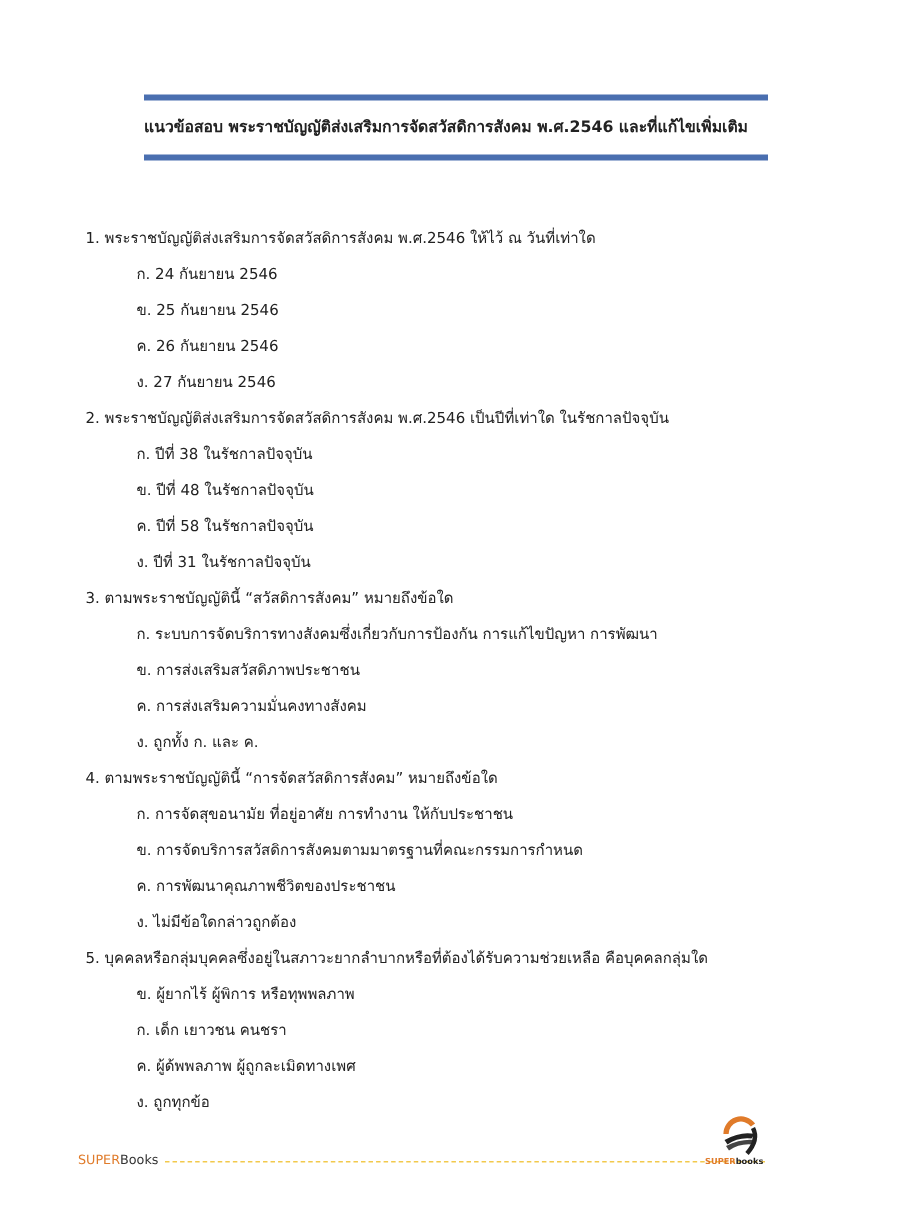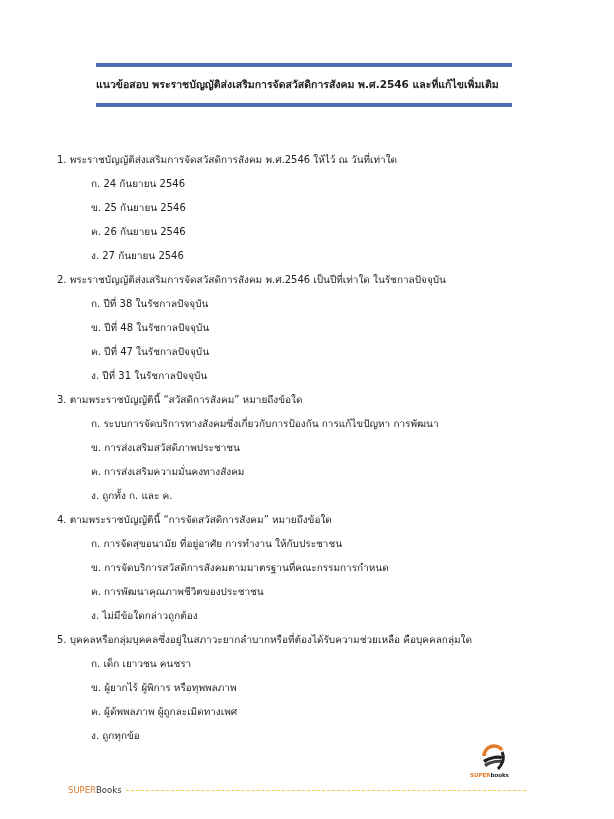--- a/index.html
+++ b/index.html
@@ -6,21 +6,21 @@
     body { width: 614px; height: 819px; position: relative; overflow: hidden;
       font-family: "DejaVu Sans", sans-serif; color: #222; }
     .rule { position: absolute; left: 96px; width: 416px; height: 4px; background: #4a6fb0; }
     .rule.top { top: 63px; }
     .rule.bottom { top: 103px; }
     .title { position: absolute; left: 96px; width: 416px; top: 76px; text-align: left;
       font-size: 10.5px; font-weight: bold; color: #222; white-space: nowrap; }
     .content { position: absolute; left: 57px; top: 148px; width: 520px; }
     .q { font-size: 10px; line-height: 24px; height: 24px; white-space: nowrap; margin-top: 0; }
     .opt { font-size: 10px; line-height: 24px; height: 24px; padding-left: 34px; white-space: nowrap; }
-    .footer { position: absolute; left: 68px; top: 767px; width: 460px; height: 14px; display: flex; align-items: center; margin-top: 16px; }
+    .footer { position: absolute; left: 52px; top: 767px; width: 460px; height: 14px; display: flex; align-items: center; }
     .brand { font-size: 8.5px; color: #333; white-space: nowrap; }
     .brand .sup { color: #e07b2a; }
     .dash { flex: 1; border-top: 1.5px dashed #f2c94c; margin-left: 4px; margin-right: 2px; height: 0; }
     .logo { position: absolute; left: 470px; top: 742px; width: 46px; height: 40px; }
     .logo-text { position: absolute; left: 470px; top: 772px; font-size: 5.5px; font-weight: bold; white-space: nowrap; }
     .logo-text .s { color: #e07b2a; }
     .logo-text .b { color: #222; }
   </style>
 </head>
 <body>
@@ -32,38 +32,38 @@
 <div class="content">
   <div class="q">1. พระราชบัญญัติส่งเสริมการจัดสวัสดิการสังคม พ.ศ.2546 ให้ไว้ ณ วันที่เท่าใด</div>
   <div class="opt">ก. 24 กันยายน 2546</div>
   <div class="opt">ข. 25 กันยายน 2546</div>
   <div class="opt">ค. 26 กันยายน 2546</div>
   <div class="opt">ง. 27 กันยายน 2546</div>
 
   <div class="q">2. พระราชบัญญัติส่งเสริมการจัดสวัสดิการสังคม พ.ศ.2546 เป็นปีที่เท่าใด ในรัชกาลปัจจุบัน</div>
   <div class="opt">ก. ปีที่ 38 ในรัชกาลปัจจุบัน</div>
   <div class="opt">ข. ปีที่ 48 ในรัชกาลปัจจุบัน</div>
-  <div class="opt">ค. ปีที่ 47 ในรัชกาลปัจจุบัน</div>
+  <div class="opt">ค. ปีที่ 58 ในรัชกาลปัจจุบัน</div>
   <div class="opt">ง. ปีที่ 31 ในรัชกาลปัจจุบัน</div>
 
   <div class="q">3. ตามพระราชบัญญัตินี้ “สวัสดิการสังคม” หมายถึงข้อใด</div>
   <div class="opt">ก. ระบบการจัดบริการทางสังคมซึ่งเกี่ยวกับการป้องกัน การแก้ไขปัญหา การพัฒนา</div>
   <div class="opt">ข. การส่งเสริมสวัสดิภาพประชาชน</div>
   <div class="opt">ค. การส่งเสริมความมั่นคงทางสังคม</div>
   <div class="opt">ง. ถูกทั้ง ก. และ ค.</div>
 
   <div class="q">4. ตามพระราชบัญญัตินี้ “การจัดสวัสดิการสังคม” หมายถึงข้อใด</div>
   <div class="opt">ก. การจัดสุขอนามัย ที่อยู่อาศัย การทำงาน ให้กับประชาชน</div>
   <div class="opt">ข. การจัดบริการสวัสดิการสังคมตามมาตรฐานที่คณะกรรมการกำหนด</div>
   <div class="opt">ค. การพัฒนาคุณภาพชีวิตของประชาชน</div>
   <div class="opt">ง. ไม่มีข้อใดกล่าวถูกต้อง</div>
 
   <div class="q">5. บุคคลหรือกลุ่มบุคคลซึ่งอยู่ในสภาวะยากลำบากหรือที่ต้องได้รับความช่วยเหลือ คือบุคคลกลุ่มใด</div>
+  <div class="opt">ข. ผู้ยากไร้ ผู้พิการ หรือทุพพลภาพ</div>
   <div class="opt">ก. เด็ก เยาวชน คนชรา</div>
-  <div class="opt">ข. ผู้ยากไร้ ผู้พิการ หรือทุพพลภาพ</div>
   <div class="opt">ค. ผู้ด้พพลภาพ ผู้ถูกละเมิดทางเพศ</div>
   <div class="opt">ง. ถูกทุกข้อ</div>
 </div>
 
 <div class="footer">
   <span class="brand"><span class="sup">SUPER</span><span>Books</span></span>
   <span class="dash"></span>
 </div>
 
 <svg class="logo" viewBox="0 0 46 40">

